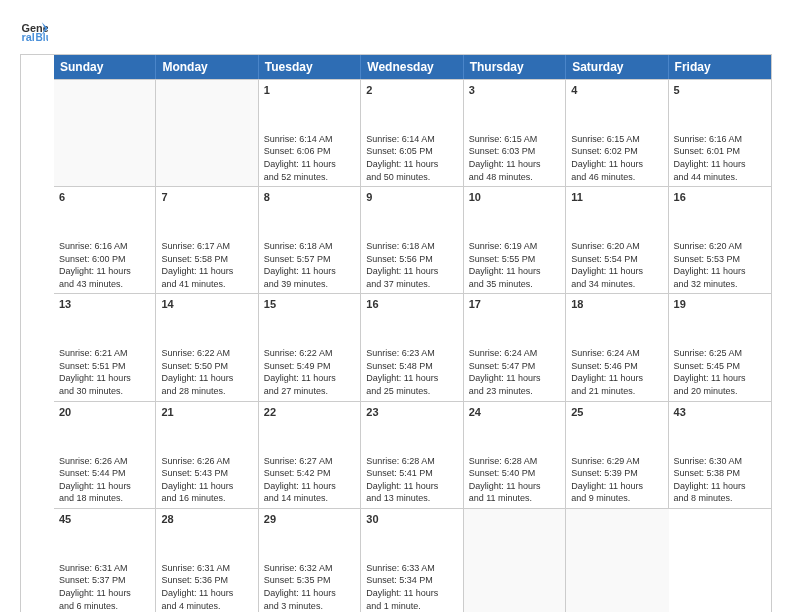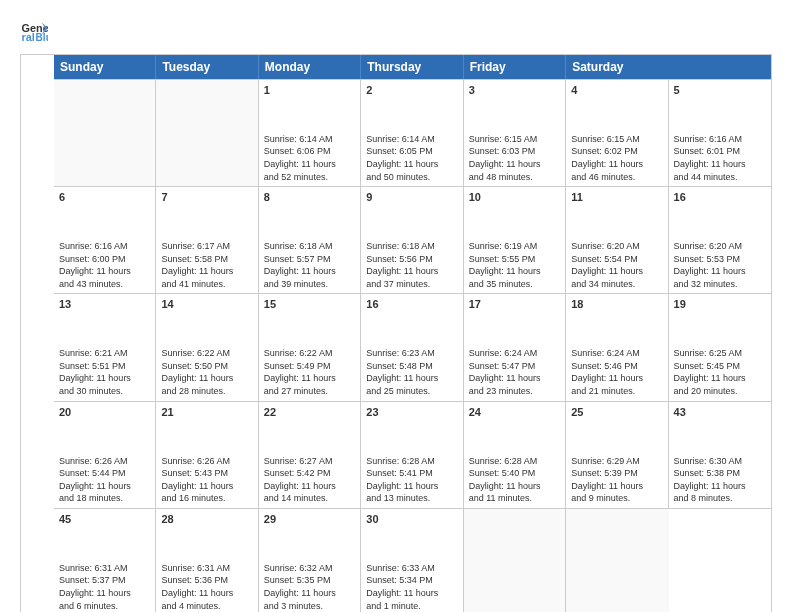--- a/index.html
+++ b/index.html
@@ -126,25 +126,26 @@
     </div>
     <div class="title-block">
       <div class="month-title"></div>
       <div class="subtitle"></div>
     </div>
   </div>
 
   <div class="calendar">
     <div class="cal-header">
     <div class="cal-header-cell">Sunday</div>
+        <div class="cal-header-cell">Monday</div>
         <div class="cal-header-cell">Tuesday</div>
-        <div class="cal-header-cell">Monday</div>
+        <div class="cal-header-cell">Wednesday</div>
         <div class="cal-header-cell">Thursday</div>
+        <div class="cal-header-cell">Saturday</div>
         <div class="cal-header-cell">Friday</div>
-        <div class="cal-header-cell">Saturday</div>
       </div>
     <div class="cal-body">
     <div class="cal-row">
           <div class="cal-cell empty"></div>
           <div class="cal-cell empty"></div>
           <div class="cal-cell">
             <span class="day-num">1</span>
             <div class="cell-text">Sunrise: 6:14 AM<br>Sunset: 6:06 PM<br>Daylight: 11 hours<br>and 52 minutes.</div>
           </div>
           <div class="cal-cell">

